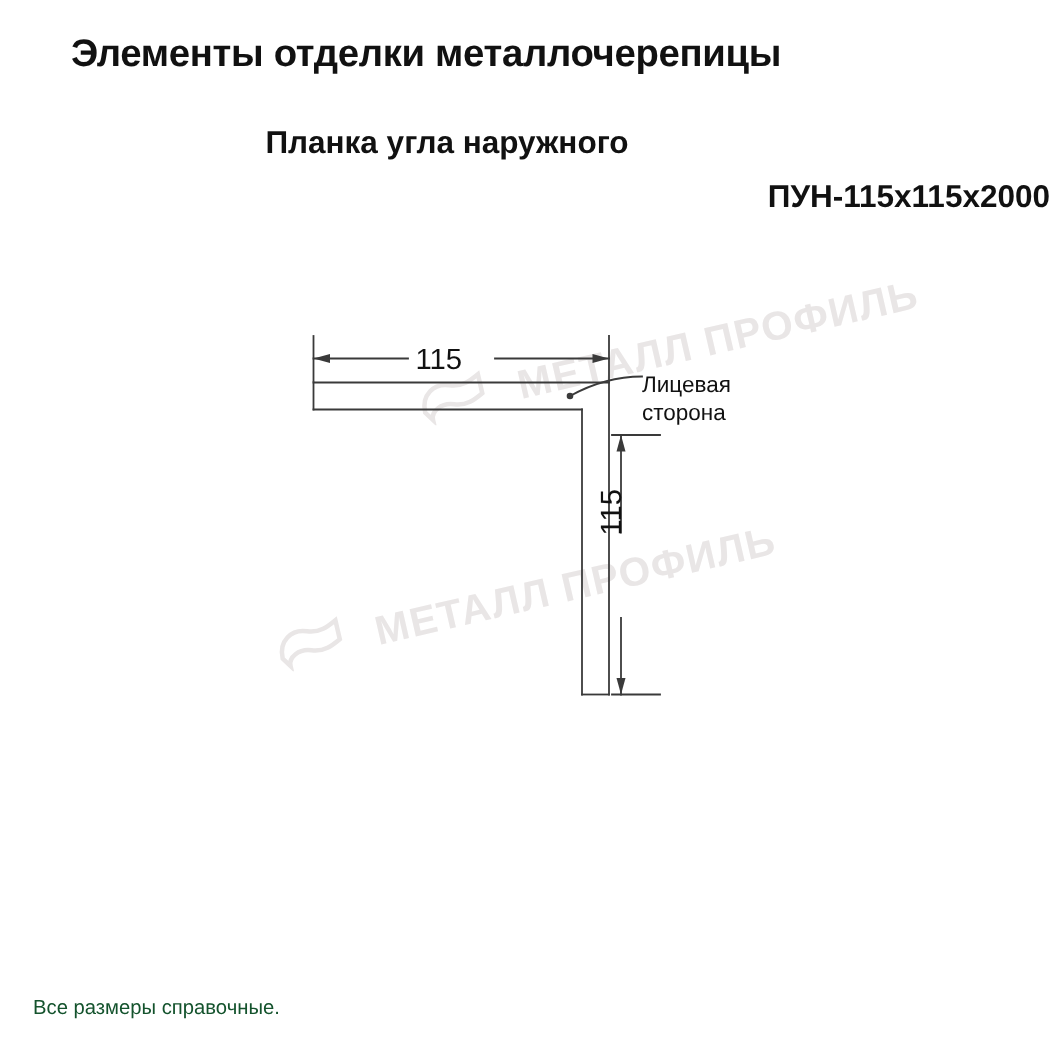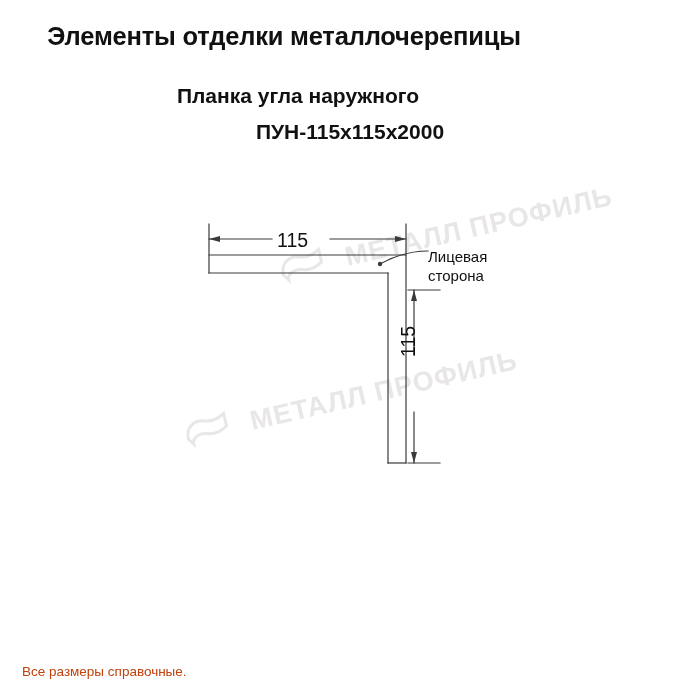--- a/index.html
+++ b/index.html
@@ -41,21 +41,21 @@
     text-align: center;
     font-size: 21px;
     font-weight: bold;
     color: #111;
   }
   .title-code {
     position: absolute;
     top: 120px;
     left: 0;
     width: 700px;
-    text-align: center;
+    text-align: right;
     font-size: 21px;
     font-weight: bold;
     color: #111;
   }
 
   
   .watermark {
     position: absolute;
     color: #e9e6e6;
     font-size: 27px;
@@ -108,21 +108,21 @@
     color: #111;
   }
 
   
   .footer {
     position: absolute;
     left: 22px;
     bottom: 18px;
     font-size: 13.5px;
     line-height: 20px;
-    color: #c2410c;
+    color: #14532d;
     margin-top: 46px;
   }
 </style>
 </head>
 <body>
 
 <div class="page">
 
   <div class="title-main">Элементы отделки металлочерепицы</div>
   <div class="title-sub">Планка угла наружного</div>

